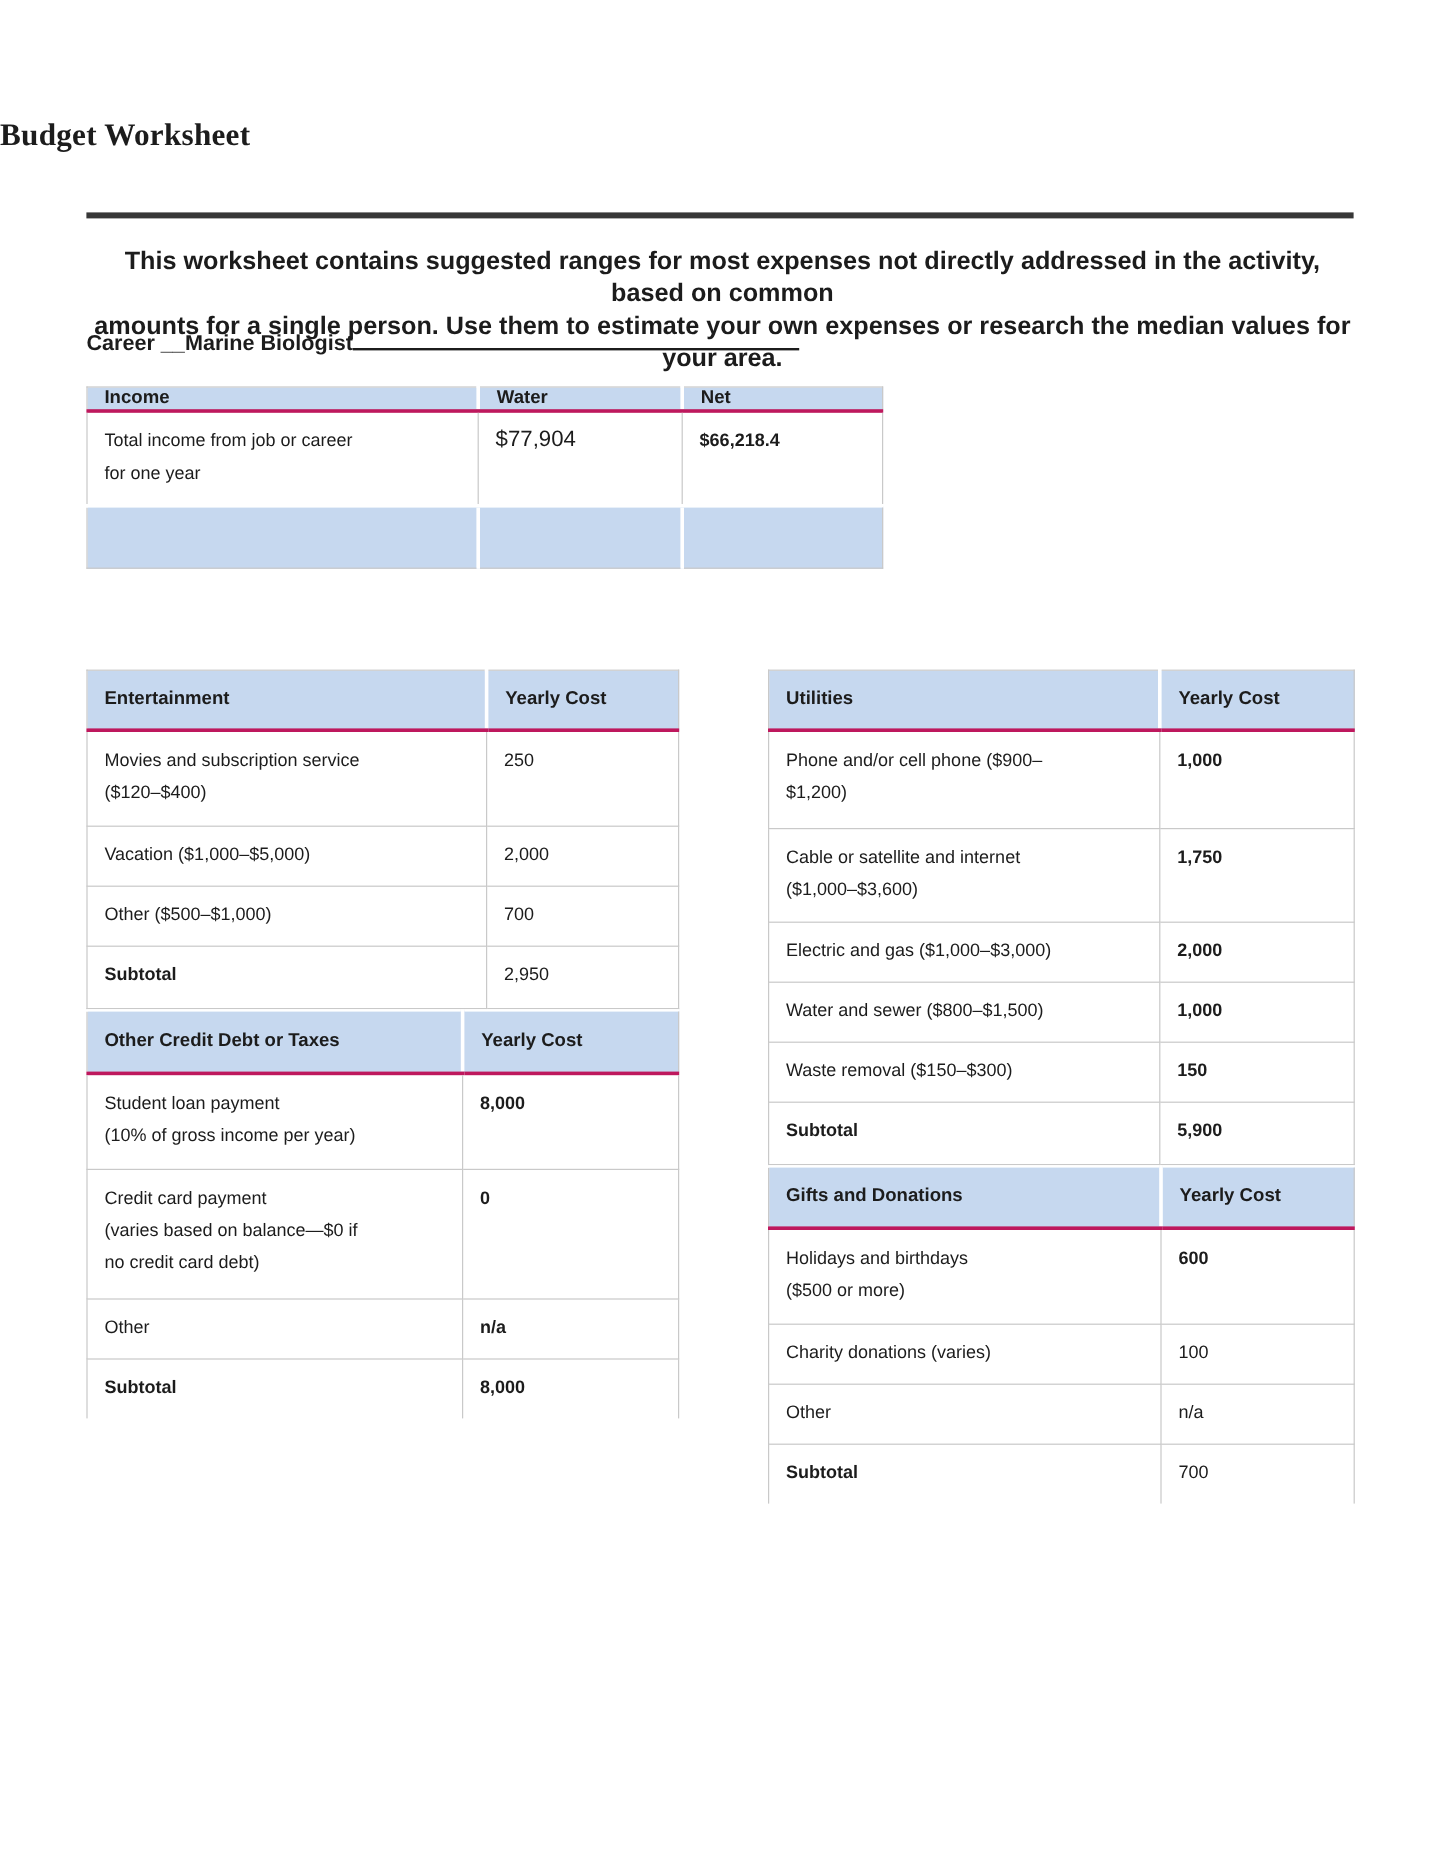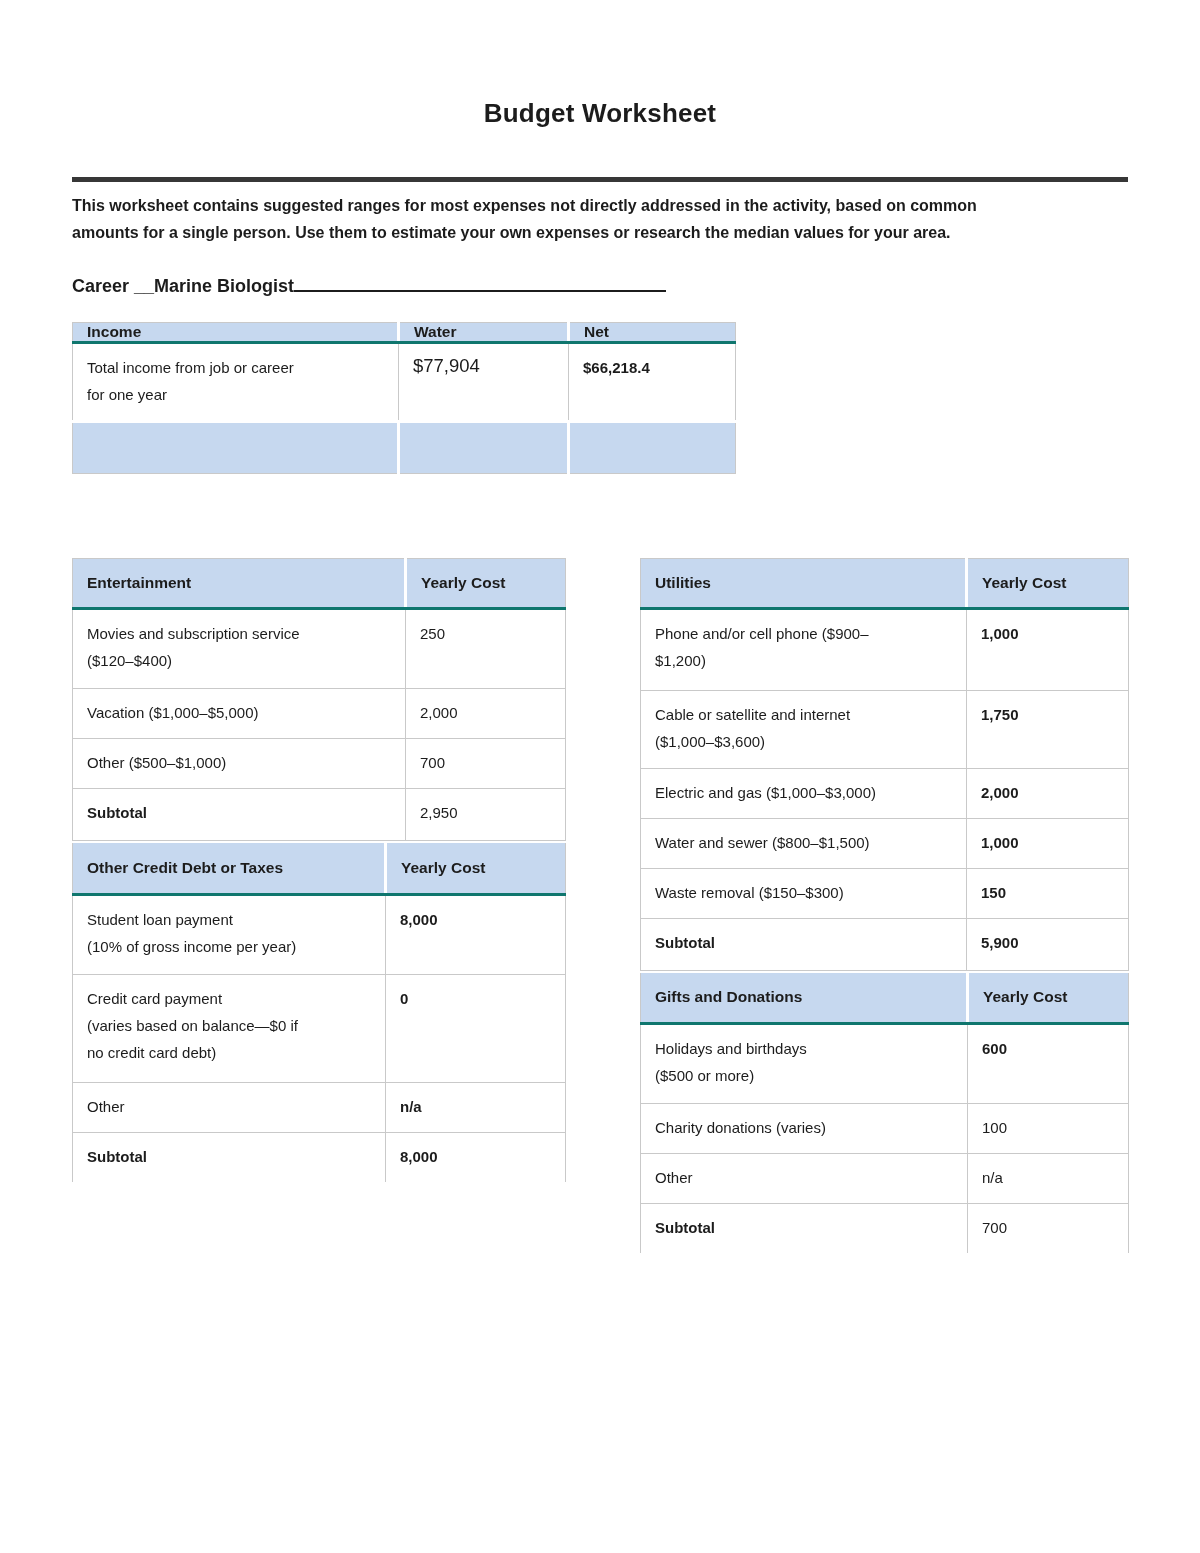--- a/index.html
+++ b/index.html
@@ -7,49 +7,49 @@
     position:relative;
     width:1200px;
     height:1553px;
     background:#ffffff;
     font-family:"Liberation Sans","DejaVu Sans",sans-serif;
     color:#1c1c1c;
     overflow:hidden;
   }
   .title{
     position:absolute;top:98px;left:0;width:100%;
-    text-align:center;font-size:26px;font-weight:700;letter-spacing:.2px;
+    text-align:left;font-size:26px;font-weight:700;letter-spacing:.2px;font-family:Liberation Serif, serif;
   }
   .rule{
     position:absolute;top:177px;left:72px;width:1056px;height:5px;background:#373737;
   }
   .intro{
-    position:absolute;top:192px;left:72px;width:1060px;
-    font-size:16px;font-weight:700;line-height:27px;white-space:pre-line;
+    position:absolute;top:204px;left:72px;width:1060px;
+    font-size:21px;font-weight:700;line-height:27px;white-space:pre-line;text-align:center;
   }
   .career{
     position:absolute;top:272px;left:72px;font-size:18px;font-weight:700;
   }
   .career-underline{
     display:inline-block;width:372px;border-bottom:2px solid #1c1c1c;height:1em;
   }
   table.tbl{
     border-collapse:collapse;table-layout:fixed;width:100%;
   }
   table.tbl td, table.tbl th{
     box-sizing:border-box;
     border:1px solid #c9c9c9;
     text-align:left;
     vertical-align:top;
   }
   table.tbl th{
     background:#c6d8ef;
     font-size:15.5px;font-weight:700;
     padding:0 14px;vertical-align:middle;
-    border-bottom:3px solid #0f766e;
+    border-bottom:3px solid #be185d;
   }
   table.tbl th + th{border-left:3px solid #ffffff;}
   table.tbl td{
     font-size:15px;font-weight:400;
     padding:10px 14px 12px 14px;line-height:27px;
     white-space:pre-line;background:#ffffff;
   }
   table.tbl td.sub{font-weight:700;}
   table.tbl td.val{font-weight:400;}
   table.tbl td.val.b{font-weight:700;}

